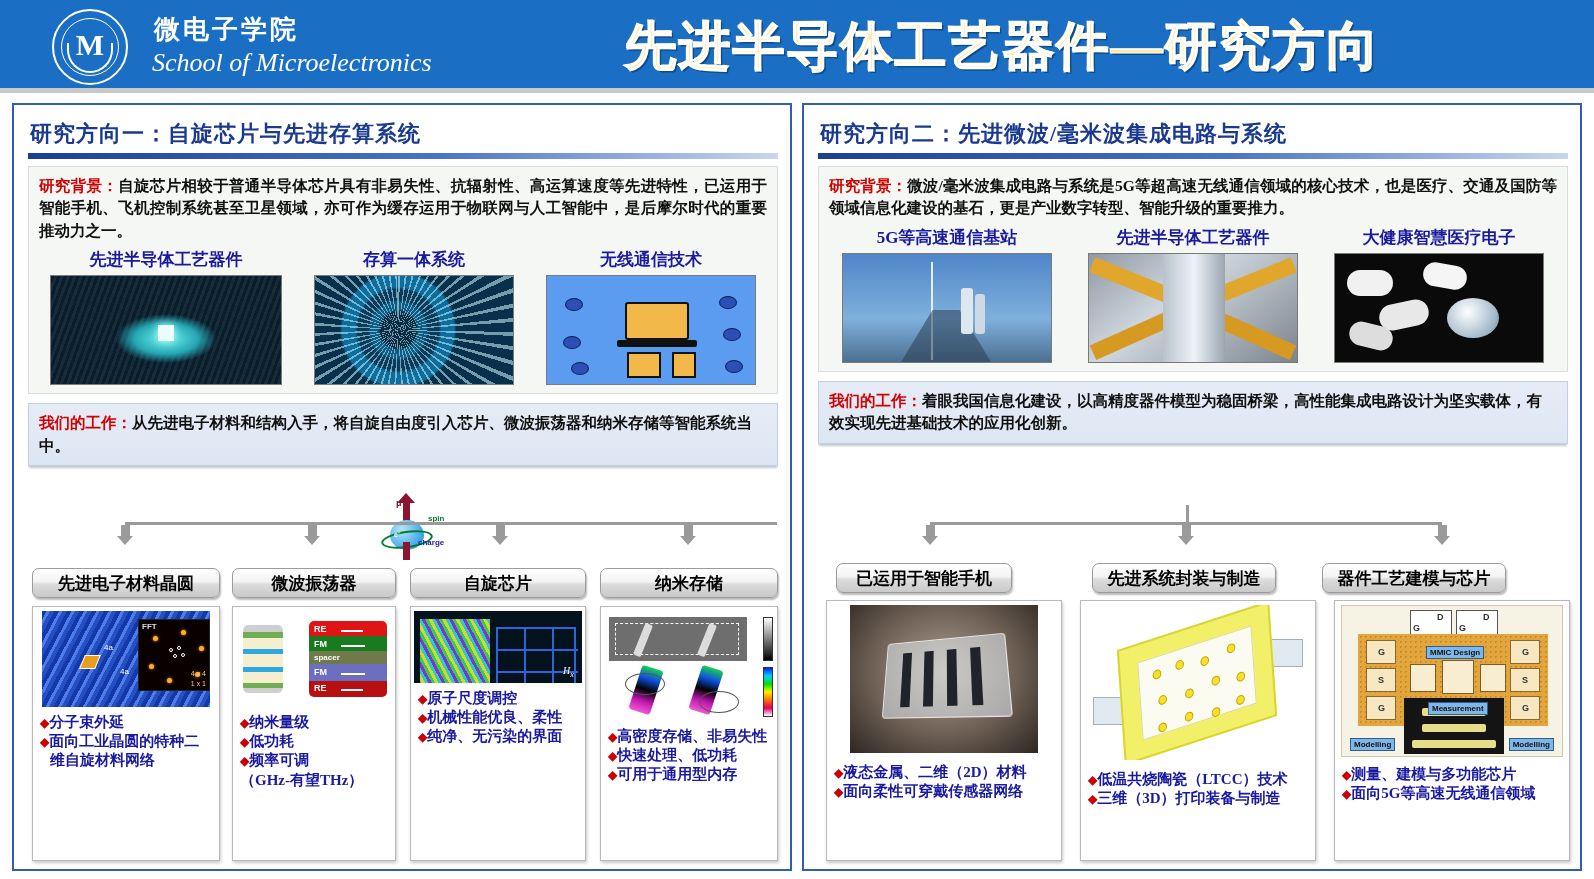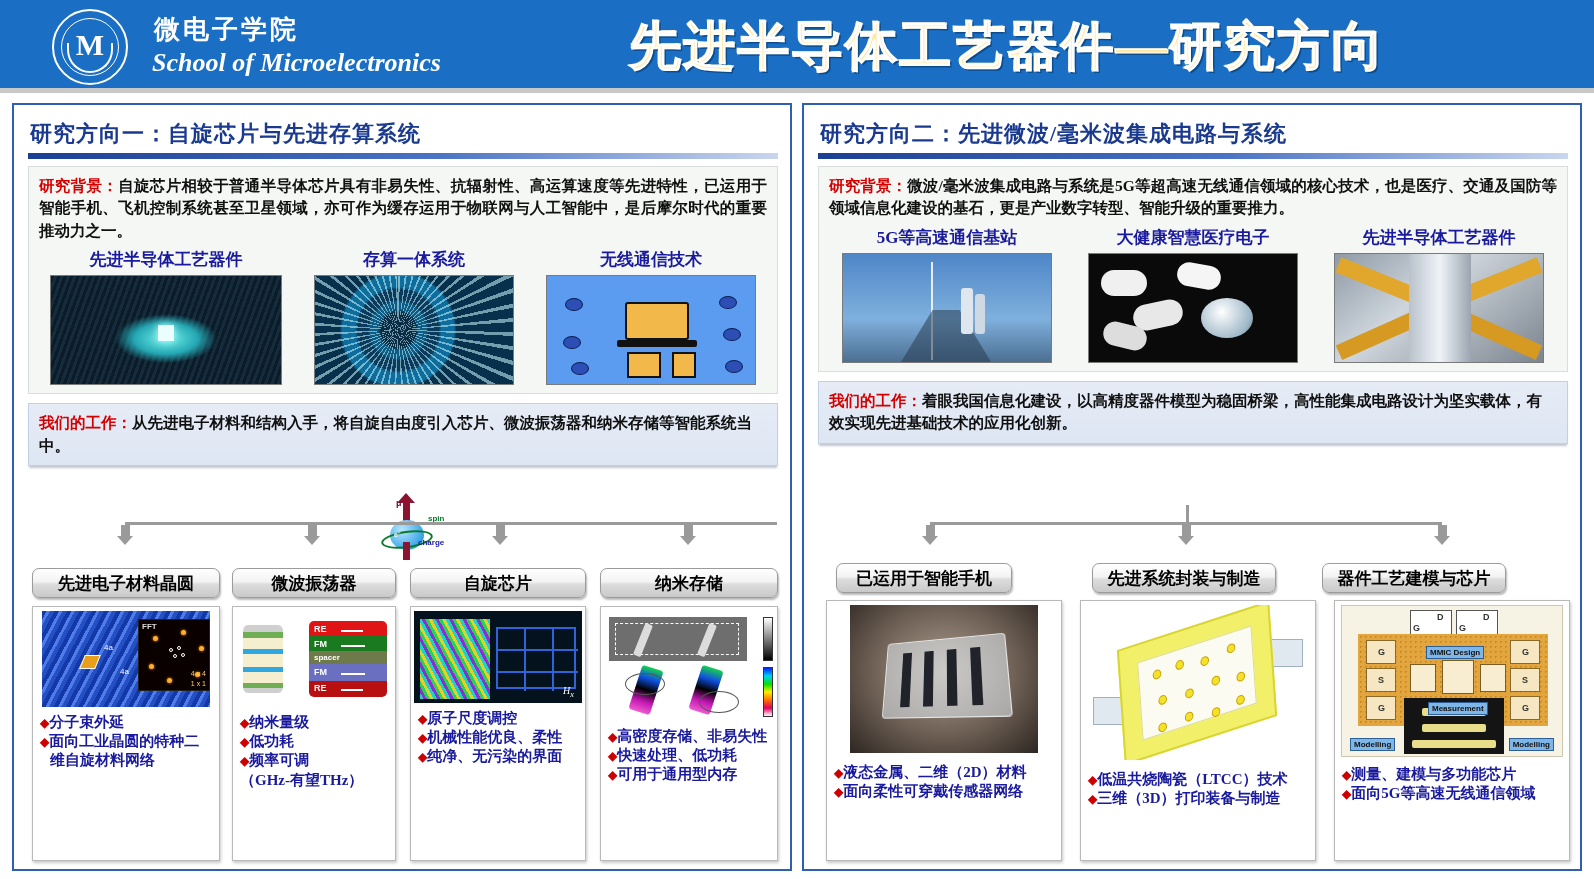--- a/index.html
+++ b/index.html
@@ -39,21 +39,21 @@
     border:2px solid #fff; border-top:none; border-radius:0 0 46px 46px;
   }
 
   .school-block { margin-left: 24px; flex: none; }
   .school-cn {
     color:#ffffff; font-size: 26px; font-weight:bold;
     font-family:"Liberation Serif", serif; letter-spacing: 3px;
     margin-left: 2px; line-height:1.15;
   }
   .school-en {
-    color:#ffffff; font-size: 26px; font-style: italic; font-weight: bold;
+    color:#ffffff; font-size: 26px; font-style: italic; font-weight: normal;
     font-family:"Liberation Serif", serif; line-height:1.2; margin-top:2px;
   }
   .main-title {
     flex: 1; text-align: center; padding-right: 20px;
     font-family:"Liberation Serif", serif;
     font-size: 52px; font-weight: bold; letter-spacing: 2px;
     color: #ffe9a8;
     -webkit-text-stroke: 1px #ffffff;
     text-shadow: 2px 2px 0 #0d4c8c, -1px -1px 0 #fff6d0;
     white-space: nowrap;
@@ -197,21 +197,21 @@
       background: linear-gradient(to bottom,#cfcfcf 0 7px,#6fae52 7px 13px,#f6efcf 13px 24px,
       #2fa7e0 24px 29px,#f6efcf 29px 42px,#2fa7e0 42px 47px,#f6efcf 47px 58px,#6fae52 58px 63px,#cfcfcf 63px 68px);
       border-radius:5px/6px; }
   .fig-mtj .stack { position:absolute; right:6px; top:10px; width:78px; height:76px;
       background:linear-gradient(to bottom,#e01414 0 15px,#1a7a20 15px 30px,#6f7a4a 30px 43px,
       #6b6fc0 43px 60px,#b81010 60px 76px); border-radius:5px; }
   .fig-mtj .sl { position:absolute; color:#fff; font-size:9px; font-weight:bold; left:5px;
       font-family:"Liberation Sans",sans-serif; }
   .fig-mtj .ar { position:absolute; height:2px; background:#fff; }
 
-  .fig-spin { width:168px; height:92px; background:#04121e; }
+  .fig-spin { width:168px; height:72px; background:#04121e; }
   .fig-spin .lat { position:absolute; left:6px; top:8px; width:70px; height:80px;
       background: repeating-linear-gradient(62deg,#1fd2c4 0 3px,#8a2fd0 3px 6px,#2ad05a 6px 9px,#e0d22a 9px 12px); }
   .fig-spin .grid { position:absolute; right:6px; top:16px; width:80px; height:62px;
       border:2px solid #2f63d8; }
   .fig-spin .gl { position:absolute; background:#2f63d8; }
   .fig-spin .hx { position:absolute; right:8px; bottom:4px; color:#fff; font-size:10px; font-style:italic;
       font-family:"Liberation Serif", serif; }
 
   .fig-nano { width:172px; height:110px; background:#ffffff; }
   .fig-nano .top { position:absolute; left:6px; top:6px; width:138px; height:44px; background:#6e6e6e; }
@@ -451,37 +451,37 @@
       <div class="thumb-col">
         <div class="thumb-cap">5G等高速通信基站</div>
         <div class="thumb-img" style="width:210px;height:110px;background:linear-gradient(to bottom,#4e86c8 0%,#7fb0dd 60%,#4c6f92 100%);">
           <div style="position:absolute;left:88px;top:8px;width:2px;height:98px;background:#e9eef3;"></div>
           <div style="position:absolute;left:58px;top:56px;width:90px;height:52px;background:rgba(40,60,80,.55);clip-path:polygon(35% 0,65% 0,100% 100%,0 100%);"></div>
           <div style="position:absolute;left:118px;top:34px;width:12px;height:46px;background:#dfe7ee;border-radius:3px;"></div>
           <div style="position:absolute;left:132px;top:40px;width:10px;height:40px;background:#cfd9e3;border-radius:3px;"></div>
         </div>
       </div>
       <div class="thumb-col">
+        <div class="thumb-cap">先进半导体工艺器件</div>
+        <div class="thumb-img" style="width:210px;height:110px;background:linear-gradient(140deg,#8e9aa6 0%,#cfd6dd 40%,#7c858f 100%);">
+          <div style="position:absolute;left:0;top:20px;width:92px;height:16px;background:#e0a72c;transform:rotate(22deg);"></div>
+          <div style="position:absolute;left:0;top:72px;width:92px;height:16px;background:#d69a22;transform:rotate(-24deg);"></div>
+          <div style="position:absolute;right:0;top:20px;width:92px;height:16px;background:#e0a72c;transform:rotate(-22deg);"></div>
+          <div style="position:absolute;right:0;top:72px;width:92px;height:16px;background:#d69a22;transform:rotate(24deg);"></div>
+          <div style="position:absolute;left:74px;top:0;width:62px;height:110px;background:linear-gradient(90deg,#b9c2cb,#eef3f7,#9aa5b0);"></div>
+        </div>
+      </div>
+      <div class="thumb-col">
         <div class="thumb-cap">大健康智慧医疗电子</div>
         <div class="thumb-img" style="width:210px;height:110px;background:#0a0a0a;">
           <div style="position:absolute;left:12px;top:16px;width:46px;height:26px;border-radius:13px;background:#f0f0f0;"></div>
           <div style="position:absolute;left:44px;top:48px;width:50px;height:26px;border-radius:13px;background:#e8e8e8;transform:rotate(-12deg);"></div>
           <div style="position:absolute;left:14px;top:70px;width:44px;height:24px;border-radius:12px;background:#ddd;transform:rotate(14deg);"></div>
           <div style="position:absolute;left:88px;top:10px;width:44px;height:24px;border-radius:12px;background:#f5f5f5;transform:rotate(10deg);"></div>
           <div style="position:absolute;left:112px;top:44px;width:52px;height:40px;border-radius:50%;background:radial-gradient(circle at 40% 35%,#ffffff,#9fb8c8 70%,#5d7686);"></div>
-        </div>
-      </div>
-      <div class="thumb-col">
-        <div class="thumb-cap">先进半导体工艺器件</div>
-        <div class="thumb-img" style="width:210px;height:110px;background:linear-gradient(140deg,#8e9aa6 0%,#cfd6dd 40%,#7c858f 100%);">
-          <div style="position:absolute;left:0;top:20px;width:92px;height:16px;background:#e0a72c;transform:rotate(22deg);"></div>
-          <div style="position:absolute;left:0;top:72px;width:92px;height:16px;background:#d69a22;transform:rotate(-24deg);"></div>
-          <div style="position:absolute;right:0;top:20px;width:92px;height:16px;background:#e0a72c;transform:rotate(-22deg);"></div>
-          <div style="position:absolute;right:0;top:72px;width:92px;height:16px;background:#d69a22;transform:rotate(24deg);"></div>
-          <div style="position:absolute;left:74px;top:0;width:62px;height:110px;background:linear-gradient(90deg,#b9c2cb,#eef3f7,#9aa5b0);"></div>
         </div>
       </div>
     </div>
   </div>
 
   <div class="work-box">
     <div class="work-text">
       <span class="lbl-red">我们的工作：</span><span>着眼我国信息化建设，以高精度器件模型为稳固桥梁，高性能集成电路设计为坚实载体，有效实现先进基础技术的应用化创新。</span>
     </div>
   </div>

